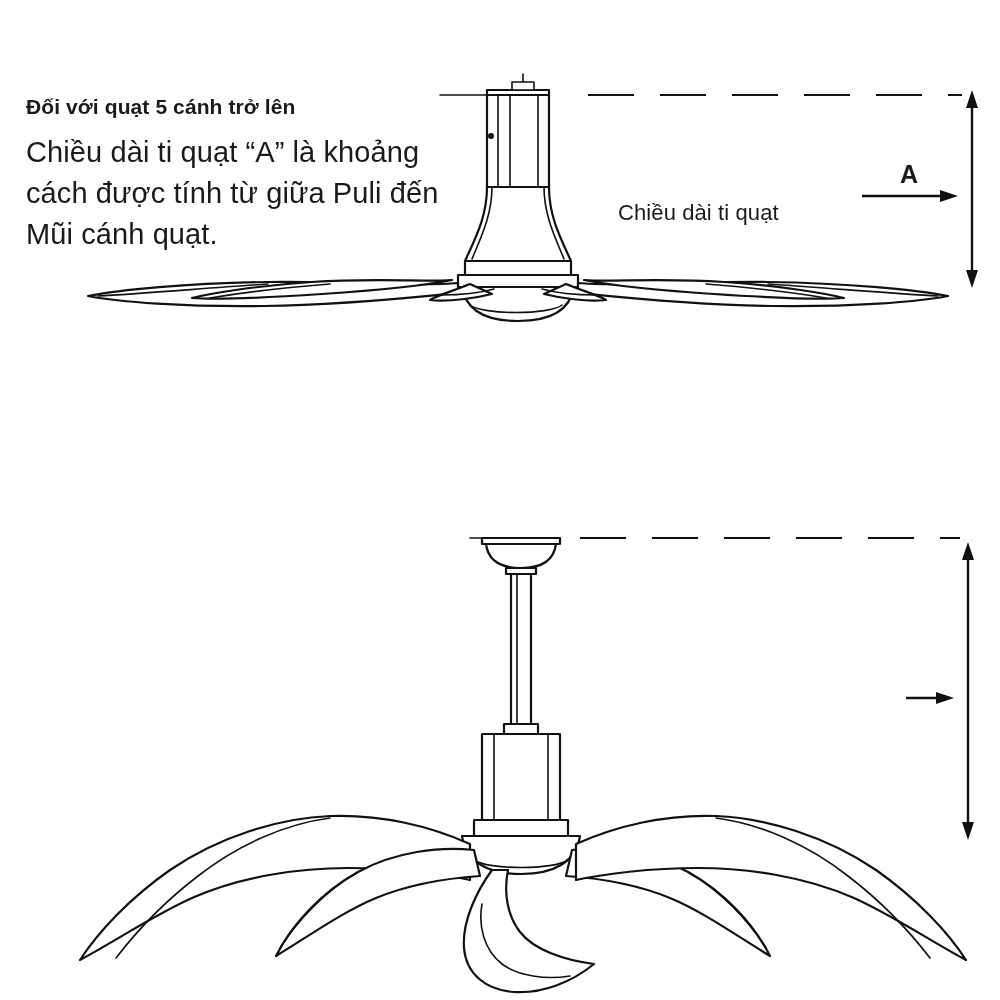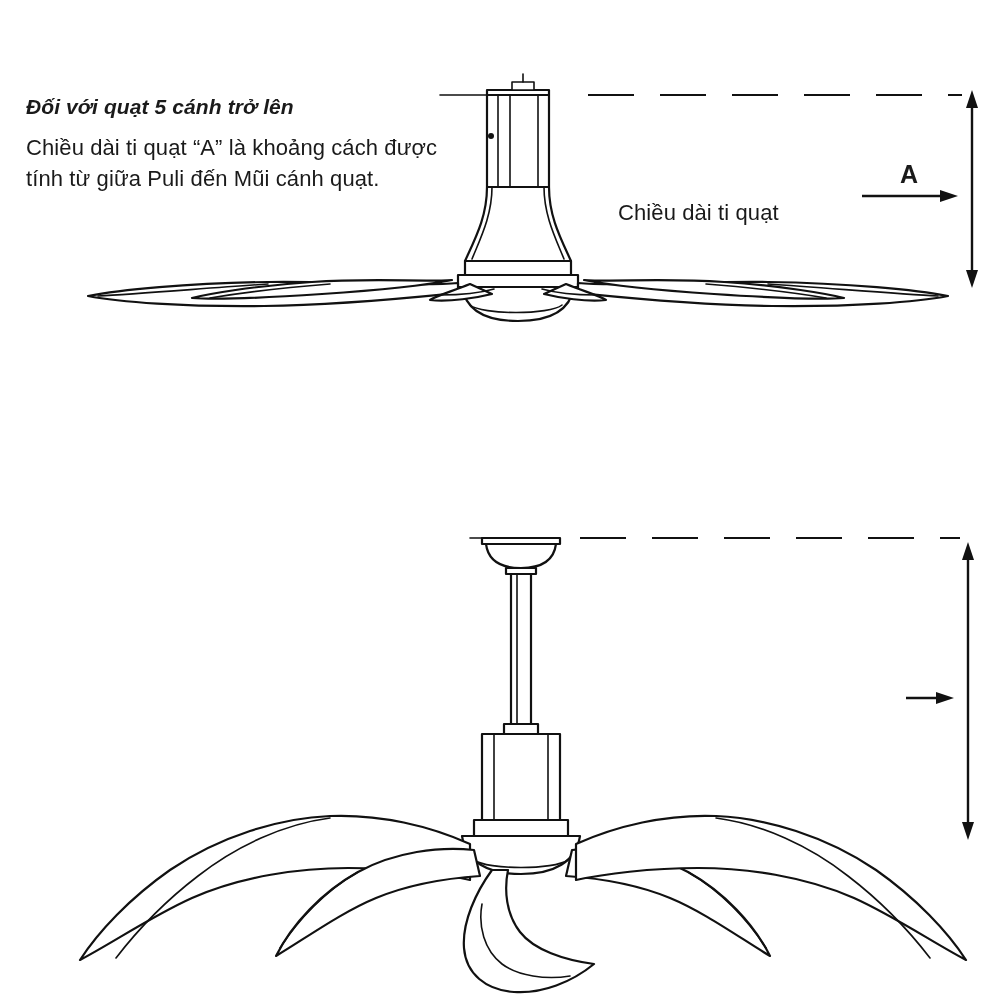--- a/index.html
+++ b/index.html
@@ -27,27 +27,27 @@
   .text-block {
     position: absolute;
     line-height: 1.42;
   }
   .heading {
     font-weight: bold;
     font-size: 21px;
     letter-spacing: 0.1px;
   }
   .body-text {
-    font-size: 22px;
+    font-size: 29px;
     letter-spacing: 0.1px;
   }
 
   
   #top-text { left: 26px; top: 92px; width: 430px; }
-  #top-text .heading { margin: 0 0 10px 0; font-style: italic; }
+  #top-text .heading { margin: 0 0 10px 0; }
   #top-text .body-text { margin: 0; }
 
   
   .dim-label {
     position: absolute;
     font-size: 22px;
     letter-spacing: 0.1px;
     white-space: nowrap;
   }
   .dim-letter {

